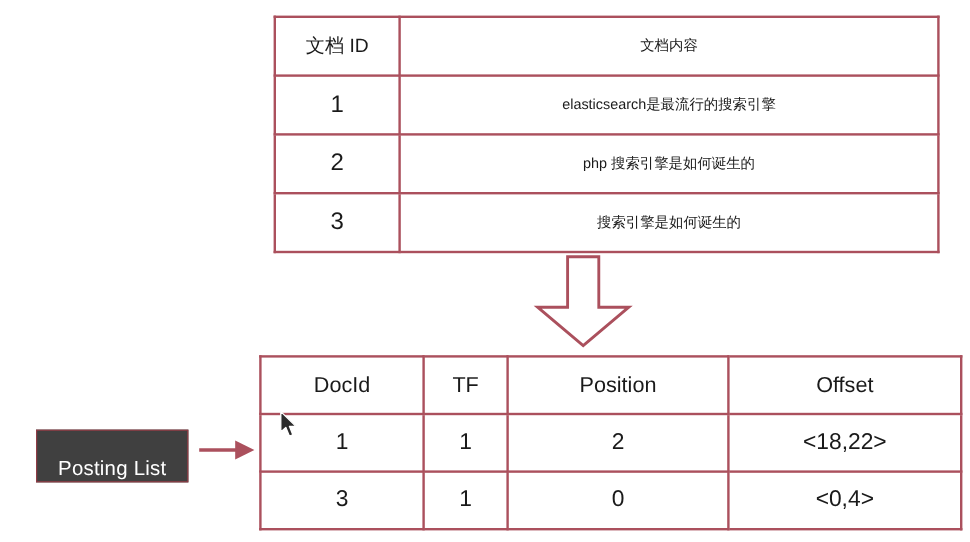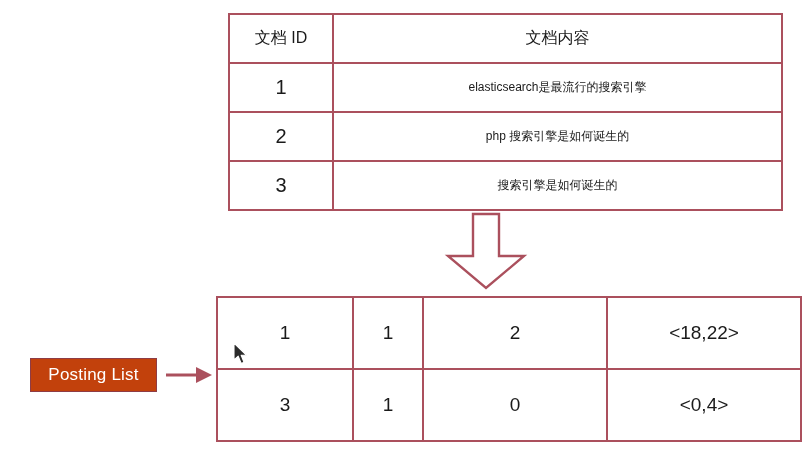--- a/index.html
+++ b/index.html
@@ -41,21 +41,21 @@
   #top-table {
     left: 228px;
     top: 13px;
     width: 549px;
     height: 196px;
   }
   #top-table td.c-id    { width: 102px; }
   #top-table td.c-body  { width: 447px; }
   #top-table tr { height: 49px; }
   #top-table .hdr-id   { font-size: 16px; }
-  #top-table .hdr-body { font-size: 16px; }
+  #top-table .hdr-body { font-size: 12px; }
   #top-table .cell-id  { font-size: 20px; }
   #top-table .cell-body{ font-size: 12px; }
 
   
   #bottom-table {
     left: 216px;
     top: 296px;
     width: 576px;
     height: 146px;
   }
@@ -75,25 +75,25 @@
     width: 84px;
     height: 78px;
   }
 
   
   #posting-list-box {
     position: absolute;
     left: 30px;
     top: 358px;
     width: 127px;
-    height: 34px;
-    background: #c2410c;
+    height: 44px;
+    background: #404040;
     border: 1px solid #8f3c45;
     display: flex;
-    align-items: center;
+    align-items: flex-end;
     justify-content: center;
     box-sizing: border-box;
   }
   #posting-list-label {
     color: #ffffff;
     font-size: 17px;
     letter-spacing: 0.2px;
     white-space: nowrap;
   }
   #posting-list-arrow {
@@ -148,20 +148,26 @@
     <span id="posting-list-label">Posting List</span>
   </div>
   <svg id="posting-list-arrow" viewBox="0 0 48 24">
     <line x1="1" y1="12" x2="33" y2="12" stroke="#ab505d" stroke-width="3"></line>
     <polygon points="31,4 47,12 31,20" fill="#ab505d"></polygon>
   </svg>
 
   <table id="bottom-table" class="doc-table">
     <tbody>
       <tr>
+        <td class="c-docid hdr-cell">DocId</td>
+        <td class="c-tf hdr-cell">TF</td>
+        <td class="c-pos hdr-cell">Position</td>
+        <td class="c-offset hdr-cell">Offset</td>
+      </tr>
+      <tr>
         <td class="c-docid data-cell">1</td>
         <td class="c-tf data-cell">1</td>
         <td class="c-pos data-cell">2</td>
         <td class="c-offset data-cell">&lt;18,22&gt;</td>
       </tr>
       <tr>
         <td class="c-docid data-cell">3</td>
         <td class="c-tf data-cell">1</td>
         <td class="c-pos data-cell">0</td>
         <td class="c-offset data-cell">&lt;0,4&gt;</td>

